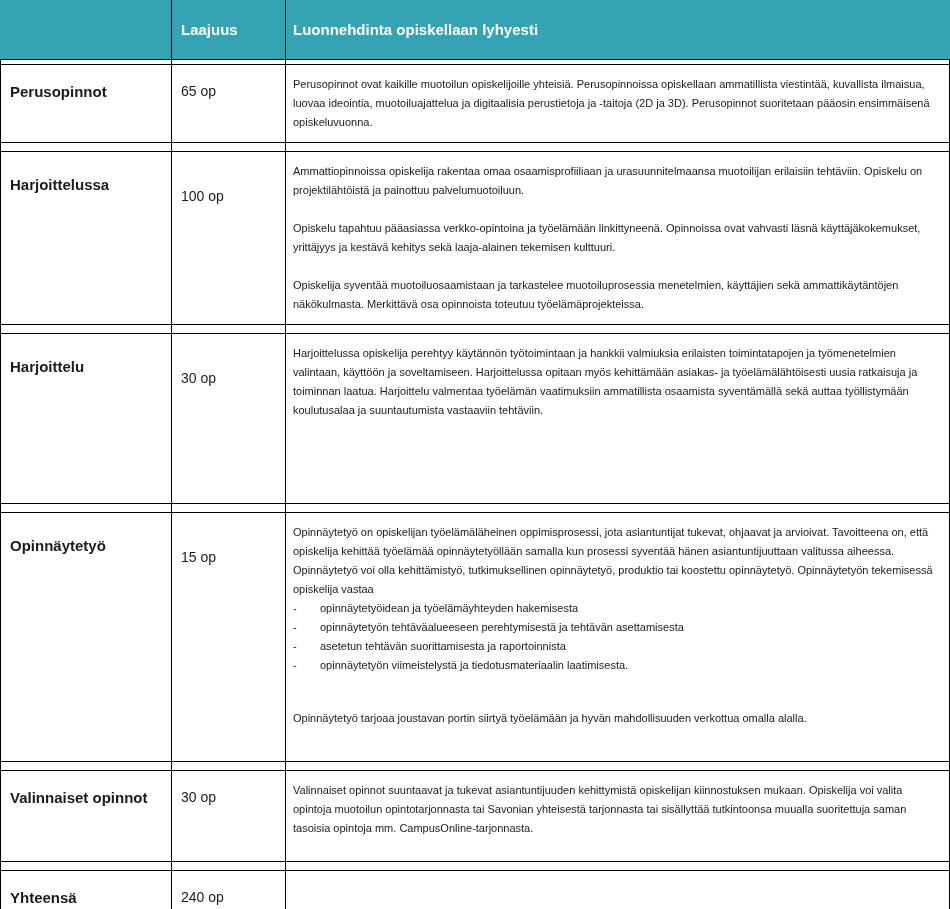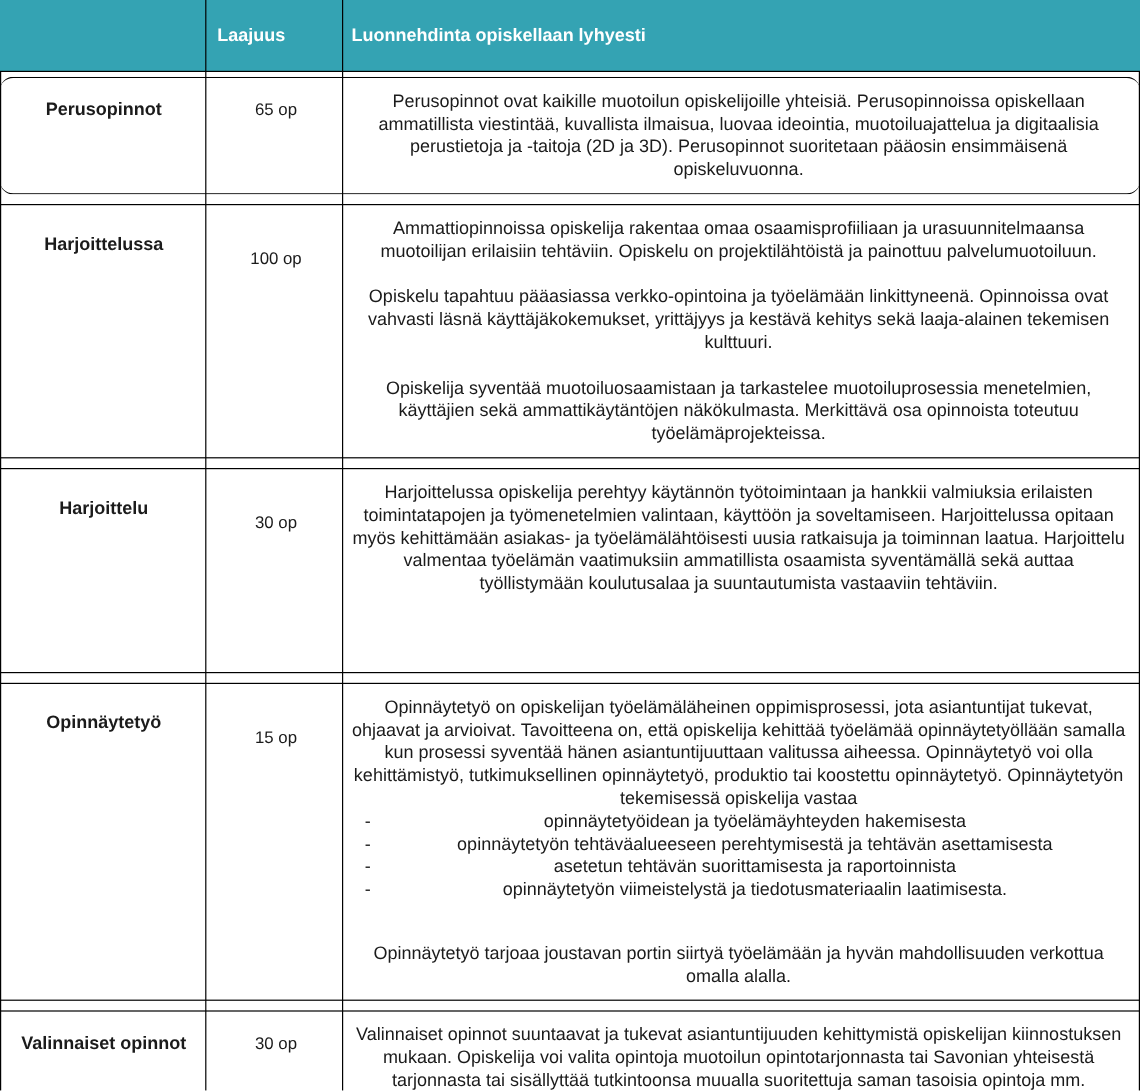--- a/index.html
+++ b/index.html
@@ -52,43 +52,43 @@
     align-items: center;
   }
   .body-row {
     border-top: 1px solid var(--border, #000);
     border-bottom: 1px solid var(--border, #000);
     margin-bottom: 8px;
     background: #ffffff;
   }
   .body-row.r6 { margin-bottom: 0; }
 
-  .r1 { min-height: 76px; border-radius: 11px; }
+  .r1 { min-height: 76px; }
   .r2 { min-height: 161px; }
   .r3 { min-height: 171px; }
   .r4 { min-height: 250px; }
   .r5 { min-height: 92px; }
   .r6 { min-height: 55px; }
 
-  .cell { box-sizing: border-box; text-align: center; }
+  .cell { box-sizing: border-box; }
 
   .cell-label {
     font-weight: bold;
     font-size: 15px;
     padding: 18px 8px 10px 10px;
   }
   .cell-value {
     font-size: 14px;
     padding: 18px 6px 10px 10px;
   }
   .r2 .cell-label, .r3 .cell-label, .r4 .cell-label { padding-top: 24px; }
   .r2 .cell-value, .r3 .cell-value, .r4 .cell-value { padding-top: 36px; }
 
   .cell-desc {
-    font-size: 15px;
+    font-size: 11px;
     line-height: 19px;
     padding: 10px 12px 10px 8px;
   }
   .blk { margin: 0; }
   .blk-p + .blk-p { margin-top: 19px; }
   .blk-li + .blk-p { margin-top: 34px; }
   .blk-p + .blk-li { margin-top: 0; }
   .blk-li { display: flex; }
   .blk-li .dash { flex: 0 0 27px; }
   .blk-li .li-text { flex: 1; }

